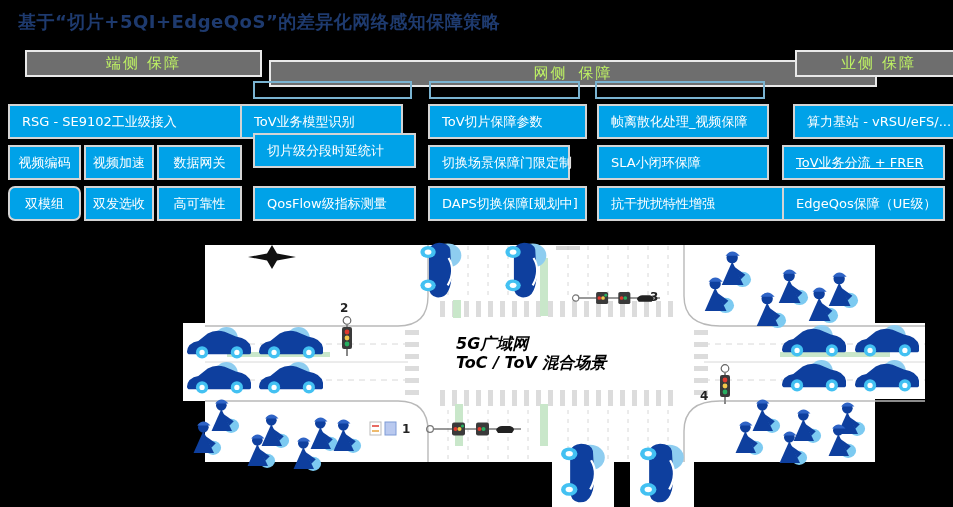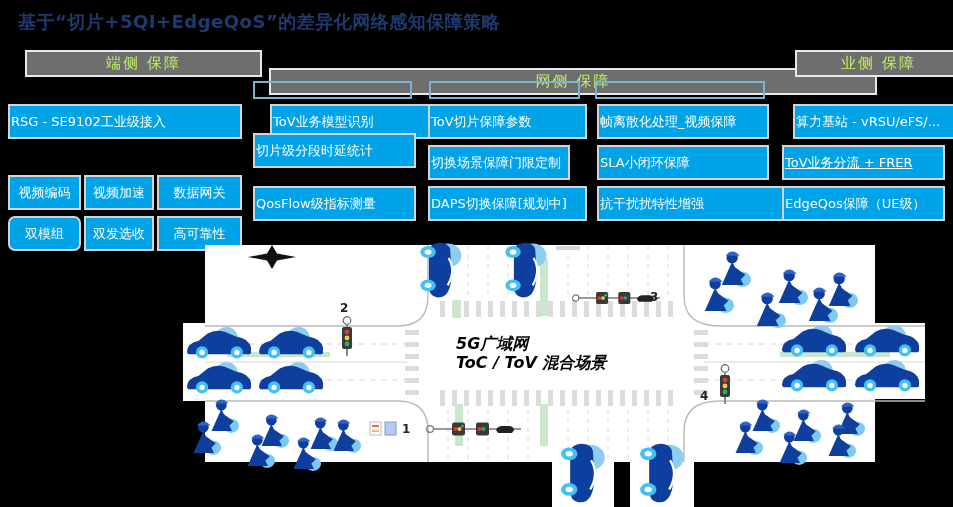--- a/index.html
+++ b/index.html
@@ -16,57 +16,57 @@
     color:#bef264;font-size:15px;display:flex;align-items:center;justify-content:center;
     box-sizing:border-box;letter-spacing:2px;margin-left:16px;
   }
   .bracket{
     position:absolute;height:18px;border:2px solid #7ab3d1;background:transparent;
     box-sizing:border-box;
   }
   .box{
     position:absolute;height:35px;background:#00a2e8;border:2px solid #d4d4d4;
     color:#fff;font-size:13px;display:flex;align-items:center;
-    padding:0 1px;box-sizing:border-box;white-space:nowrap;
-  }
-  .box.center{justify-content:center;padding:0;margin-top:30px;}
+    padding:0 12px;box-sizing:border-box;white-space:nowrap;
+  }
+  .box.center{justify-content:center;padding:0;}
   .scene{position:absolute;left:180px;top:238px;width:745px;height:269px;}
   .scene svg{position:absolute;left:0;top:0;}
   .caption{
     position:absolute;left:276px;top:96px;width:200px;text-align:left;
     color:#000;font-weight:bold;font-style:italic;font-size:16px;line-height:1.2;
   }
   .marker{
     position:absolute;color:#222;font-weight:bold;font-size:12px;line-height:1;
   }
 </style>
 </head>
 <body>
 
 <div class="slide">
 
   <div class="title">基于“切片+5QI+EdgeQoS”的差异化网络感知保障策略</div>
 
   <div class="hdr" style="left:9px;top:50px;width:237px;">端侧 保障</div>
-  <div class="hdr" style="left:253px;top:68px;width:608px;">网侧 保障</div>
+  <div class="hdr" style="left:253px;top:60px;width:608px;font-family:Liberation Mono, monospace;">网侧 保障</div>
   <div class="hdr" style="left:779px;top:50px;width:167px;">业侧 保障</div>
 
   <div class="bracket" style="left:253px;top:81px;width:159px;"></div>
   <div class="bracket" style="left:429px;top:81px;width:151px;"></div>
   <div class="bracket" style="left:595px;top:81px;width:170px;"></div>
 
   <div class="box" style="left:8px;top:104px;width:234px;">RSG - SE9102工业级接入</div>
   <div class="box center" style="left:8px;top:145px;width:73px;">视频编码</div>
   <div class="box center" style="left:84px;top:145px;width:70px;">视频加速</div>
   <div class="box center" style="left:157px;top:145px;width:85px;">数据网关</div>
   <div class="box center" style="left:8px;top:186px;width:73px;border-radius:7px;">双模组</div>
   <div class="box center" style="left:84px;top:186px;width:70px;">双发选收</div>
   <div class="box center" style="left:157px;top:186px;width:85px;">高可靠性</div>
 
-  <div class="box" style="left:270px;top:104px;width:163px;">ToV业务模型识别</div>
+  <div class="box" style="left:240px;top:104px;width:163px;">ToV业务模型识别</div>
   <div class="box" style="left:253px;top:133px;width:163px;">切片级分段时延统计</div>
   <div class="box" style="left:253px;top:186px;width:163px;">QosFlow级指标测量</div>
 
   <div class="box" style="left:428px;top:104px;width:159px;text-align:right;">ToV切片保障参数</div>
   <div class="box" style="left:428px;top:145px;width:142px;">切换场景保障门限定制</div>
   <div class="box" style="left:428px;top:186px;width:159px;">DAPS切换保障[规划中]</div>
 
   <div class="box" style="left:597px;top:104px;width:172px;">帧离散化处理_视频保障</div>
   <div class="box" style="left:597px;top:145px;width:172px;">SLA小闭环保障</div>
   <div class="box" style="left:597px;top:186px;width:196px;">抗干扰扰特性增强</div>

